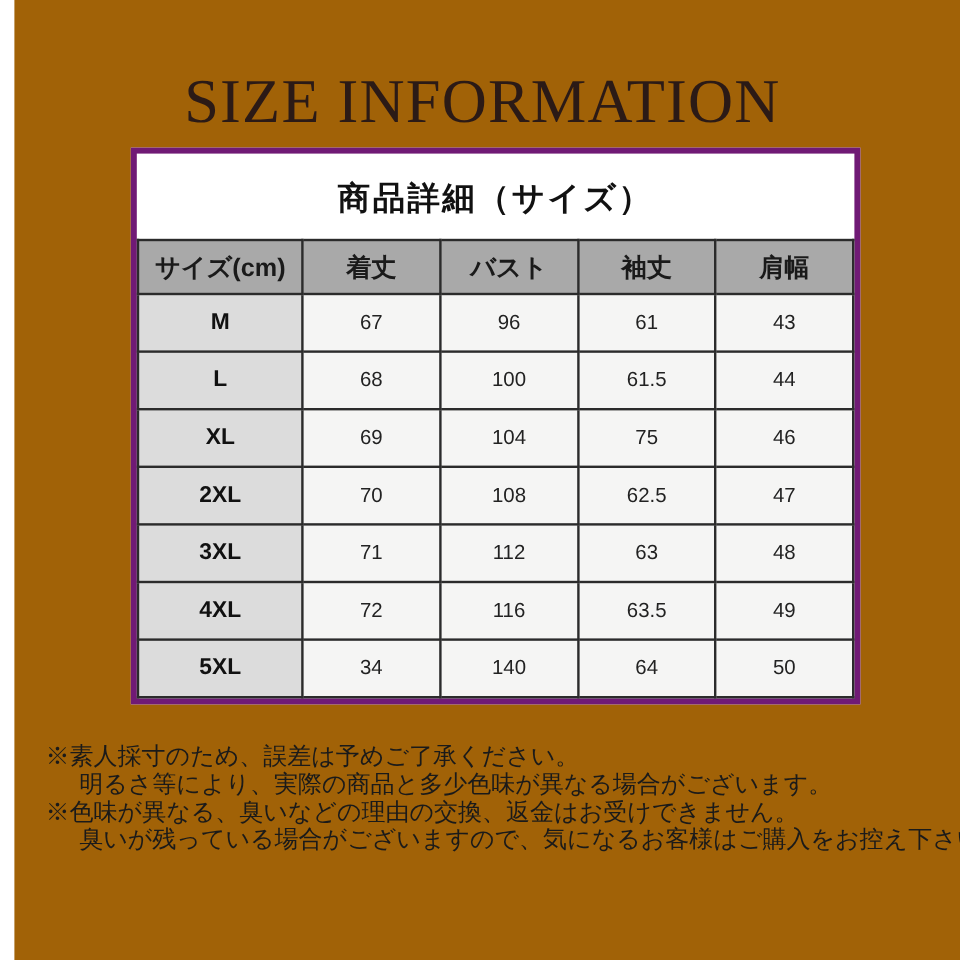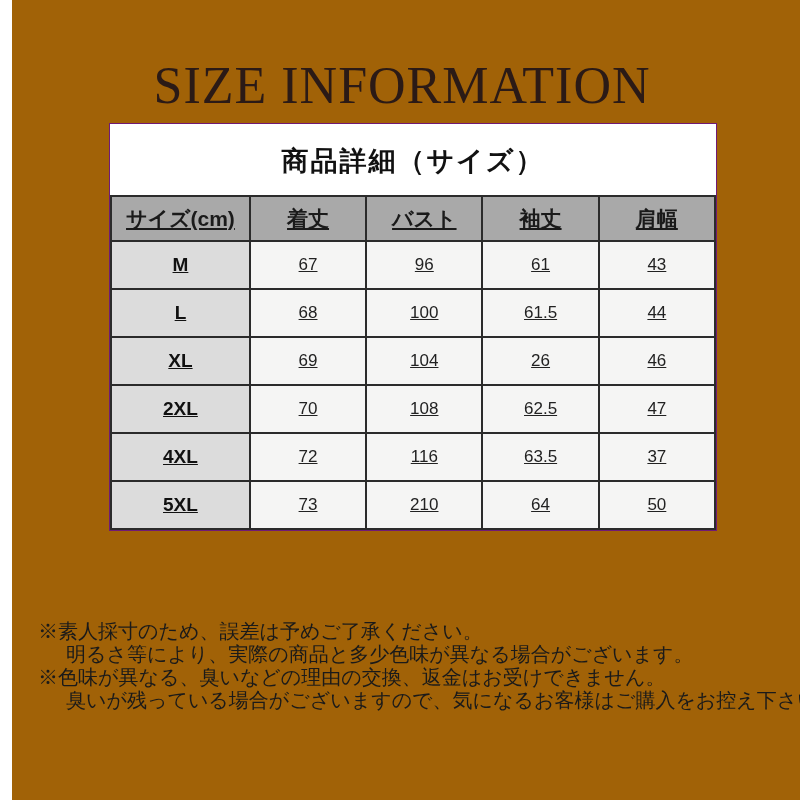--- a/index.html
+++ b/index.html
@@ -30,42 +30,41 @@
     color: #2b1a16;
     line-height: 1.1;
   }
   .panel {
     position: absolute;
     left: 97px;
     top: 123px;
     width: 608px;
     box-sizing: border-box;
     background: #ffffff;
-    border: 1px solid #701a75;
+    border: 5px solid #701a75;
   }
   .panel-heading {
     height: 71px;
     line-height: 74px;
     text-align: center;
     font-size: 27px;
     font-weight: bold;
     color: #111111;
     letter-spacing: 2px;
   }
   table.size-table {
     width: 100%;
     border-collapse: collapse;
     table-layout: fixed;
   }
   .size-table th, .size-table td {
     border: 2px solid #2b2b2b;
     text-align: center;
     vertical-align: middle;
     padding: 0;
-    text-decoration: underline;
   }
   .size-table thead th {
     background: #a9a9a9;
     height: 43px;
     font-size: 21px;
     font-weight: bold;
     color: #1a1a1a;
   }
   .size-table tbody td {
     background: #f5f5f4;
@@ -137,41 +136,48 @@
           <td class="size-cell">L</td>
           <td>68</td>
           <td>100</td>
           <td>61.5</td>
           <td>44</td>
         </tr>
         <tr>
           <td class="size-cell">XL</td>
           <td>69</td>
           <td>104</td>
-          <td>26</td>
+          <td>75</td>
           <td>46</td>
         </tr>
         <tr>
           <td class="size-cell">2XL</td>
           <td>70</td>
           <td>108</td>
           <td>62.5</td>
           <td>47</td>
         </tr>
         <tr>
+          <td class="size-cell">3XL</td>
+          <td>71</td>
+          <td>112</td>
+          <td>63</td>
+          <td>48</td>
+        </tr>
+        <tr>
           <td class="size-cell">4XL</td>
           <td>72</td>
           <td>116</td>
           <td>63.5</td>
-          <td>37</td>
+          <td>49</td>
         </tr>
         <tr>
           <td class="size-cell">5XL</td>
-          <td>73</td>
-          <td>210</td>
+          <td>34</td>
+          <td>140</td>
           <td>64</td>
           <td>50</td>
         </tr>
       </tbody>
     </table>
   </div>
 
   <div class="notes">
     <p class="note-line">※素人採寸のため、誤差は予めご了承ください。</p>
     <p class="note-line indent">明るさ等により、実際の商品と多少色味が異なる場合がございます。</p>

